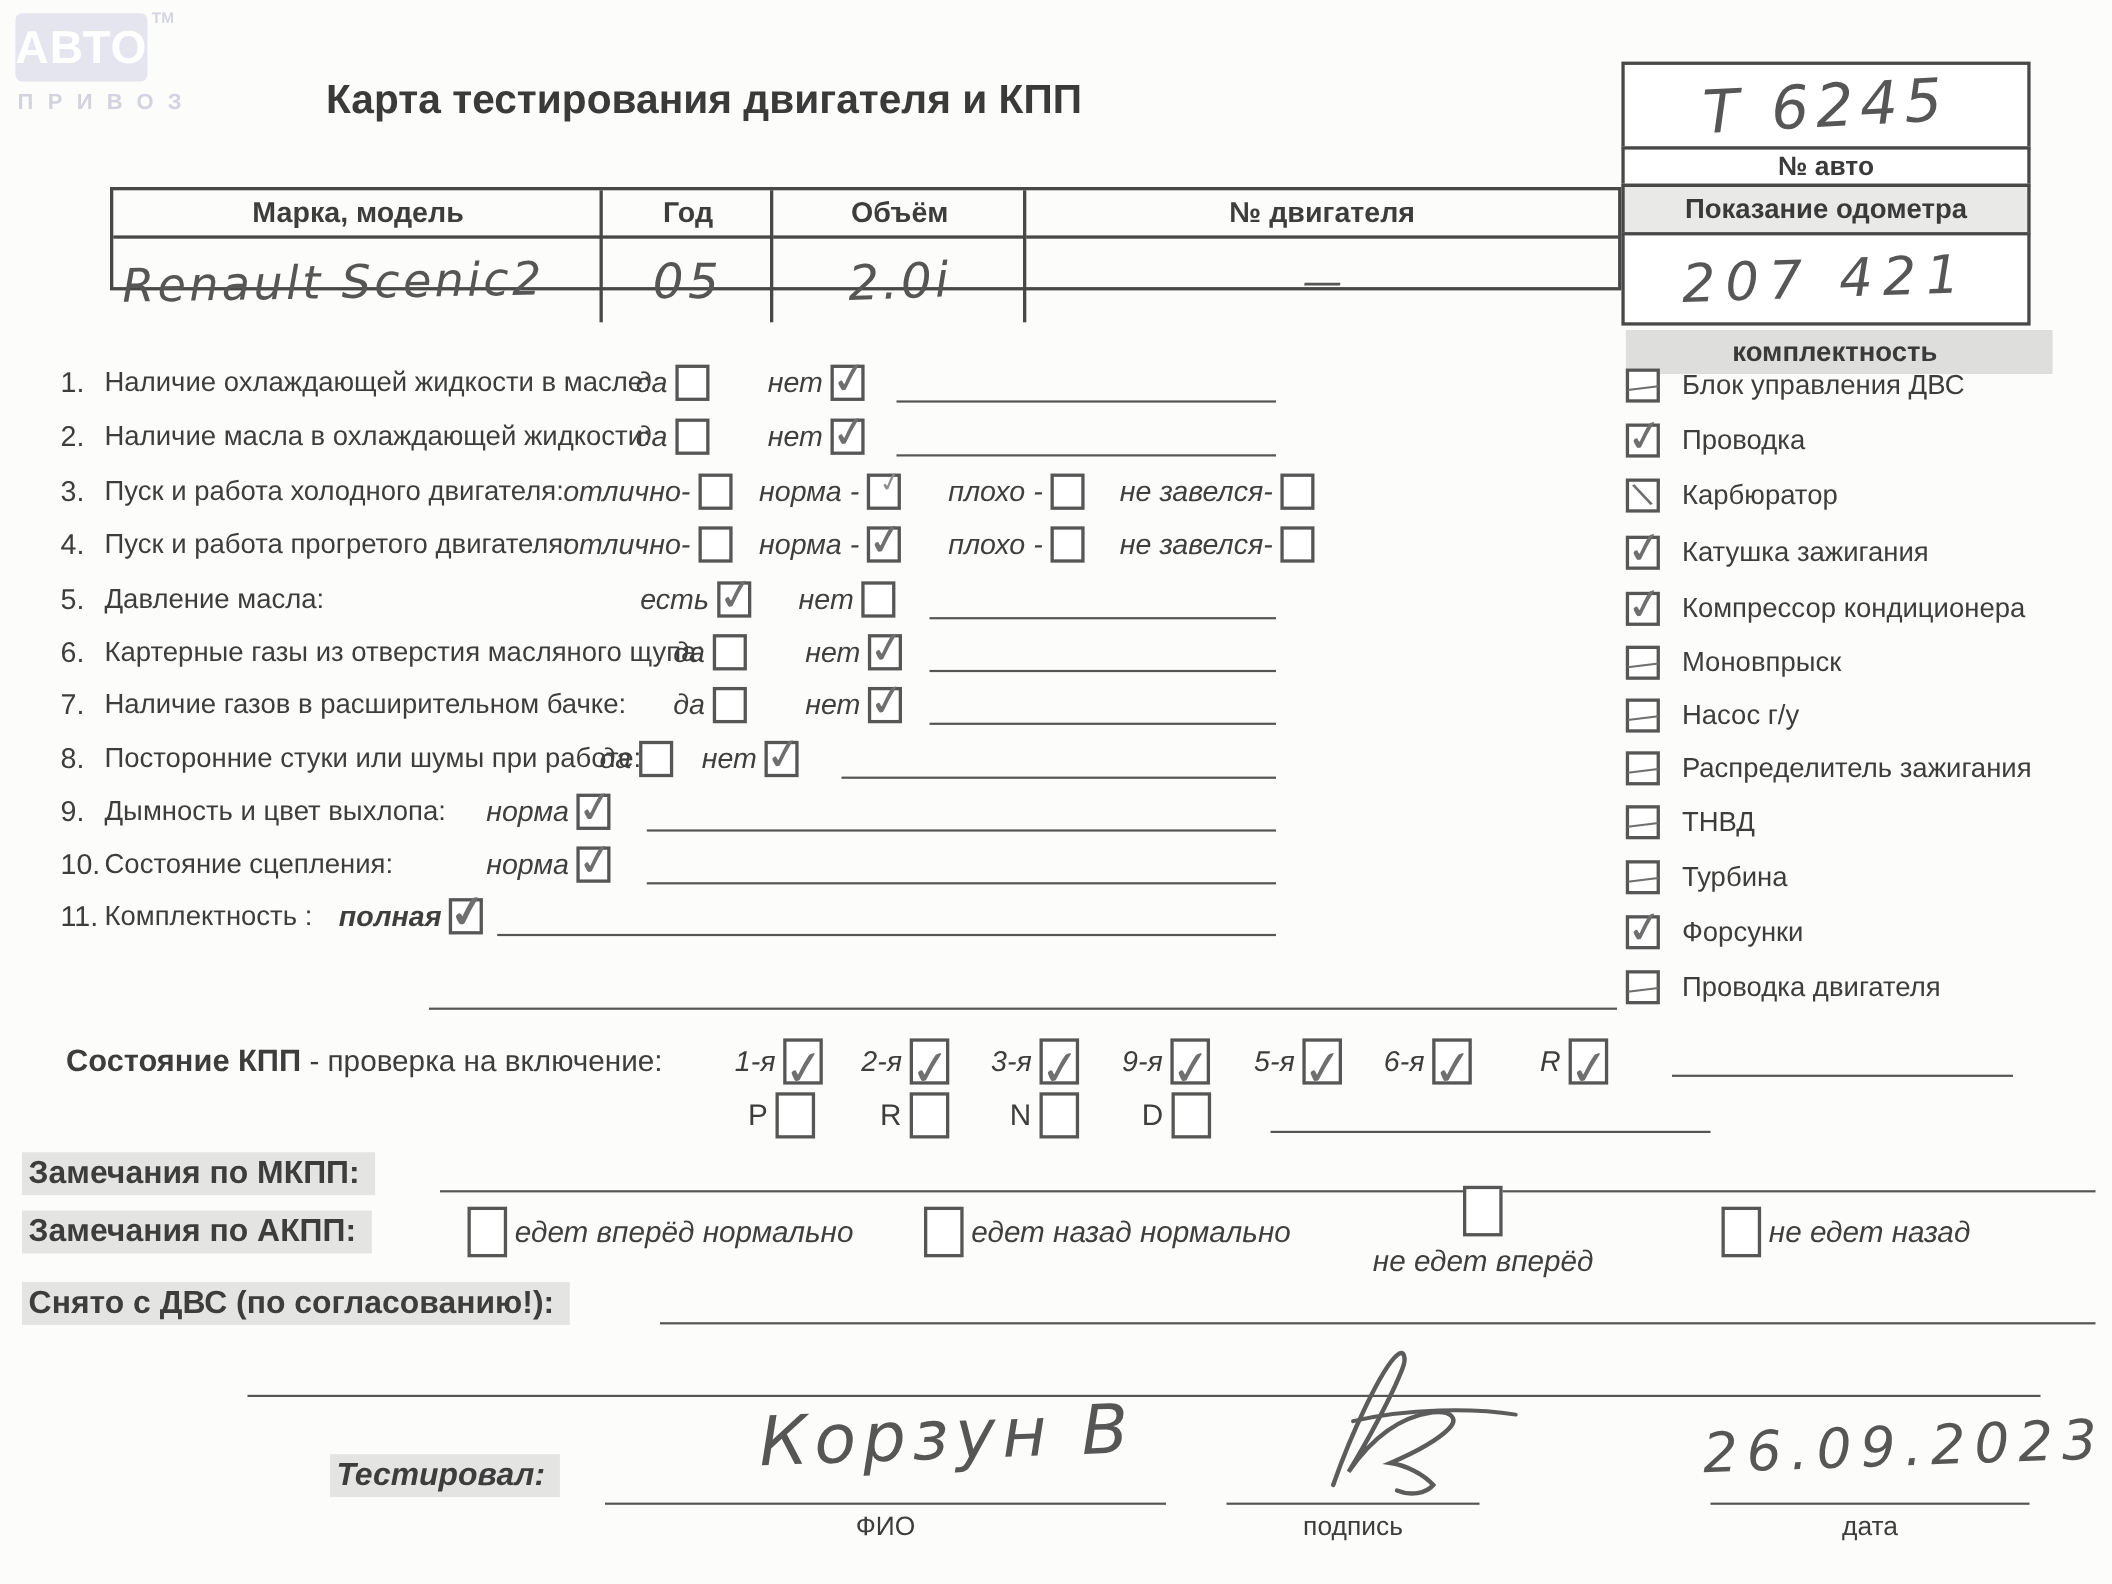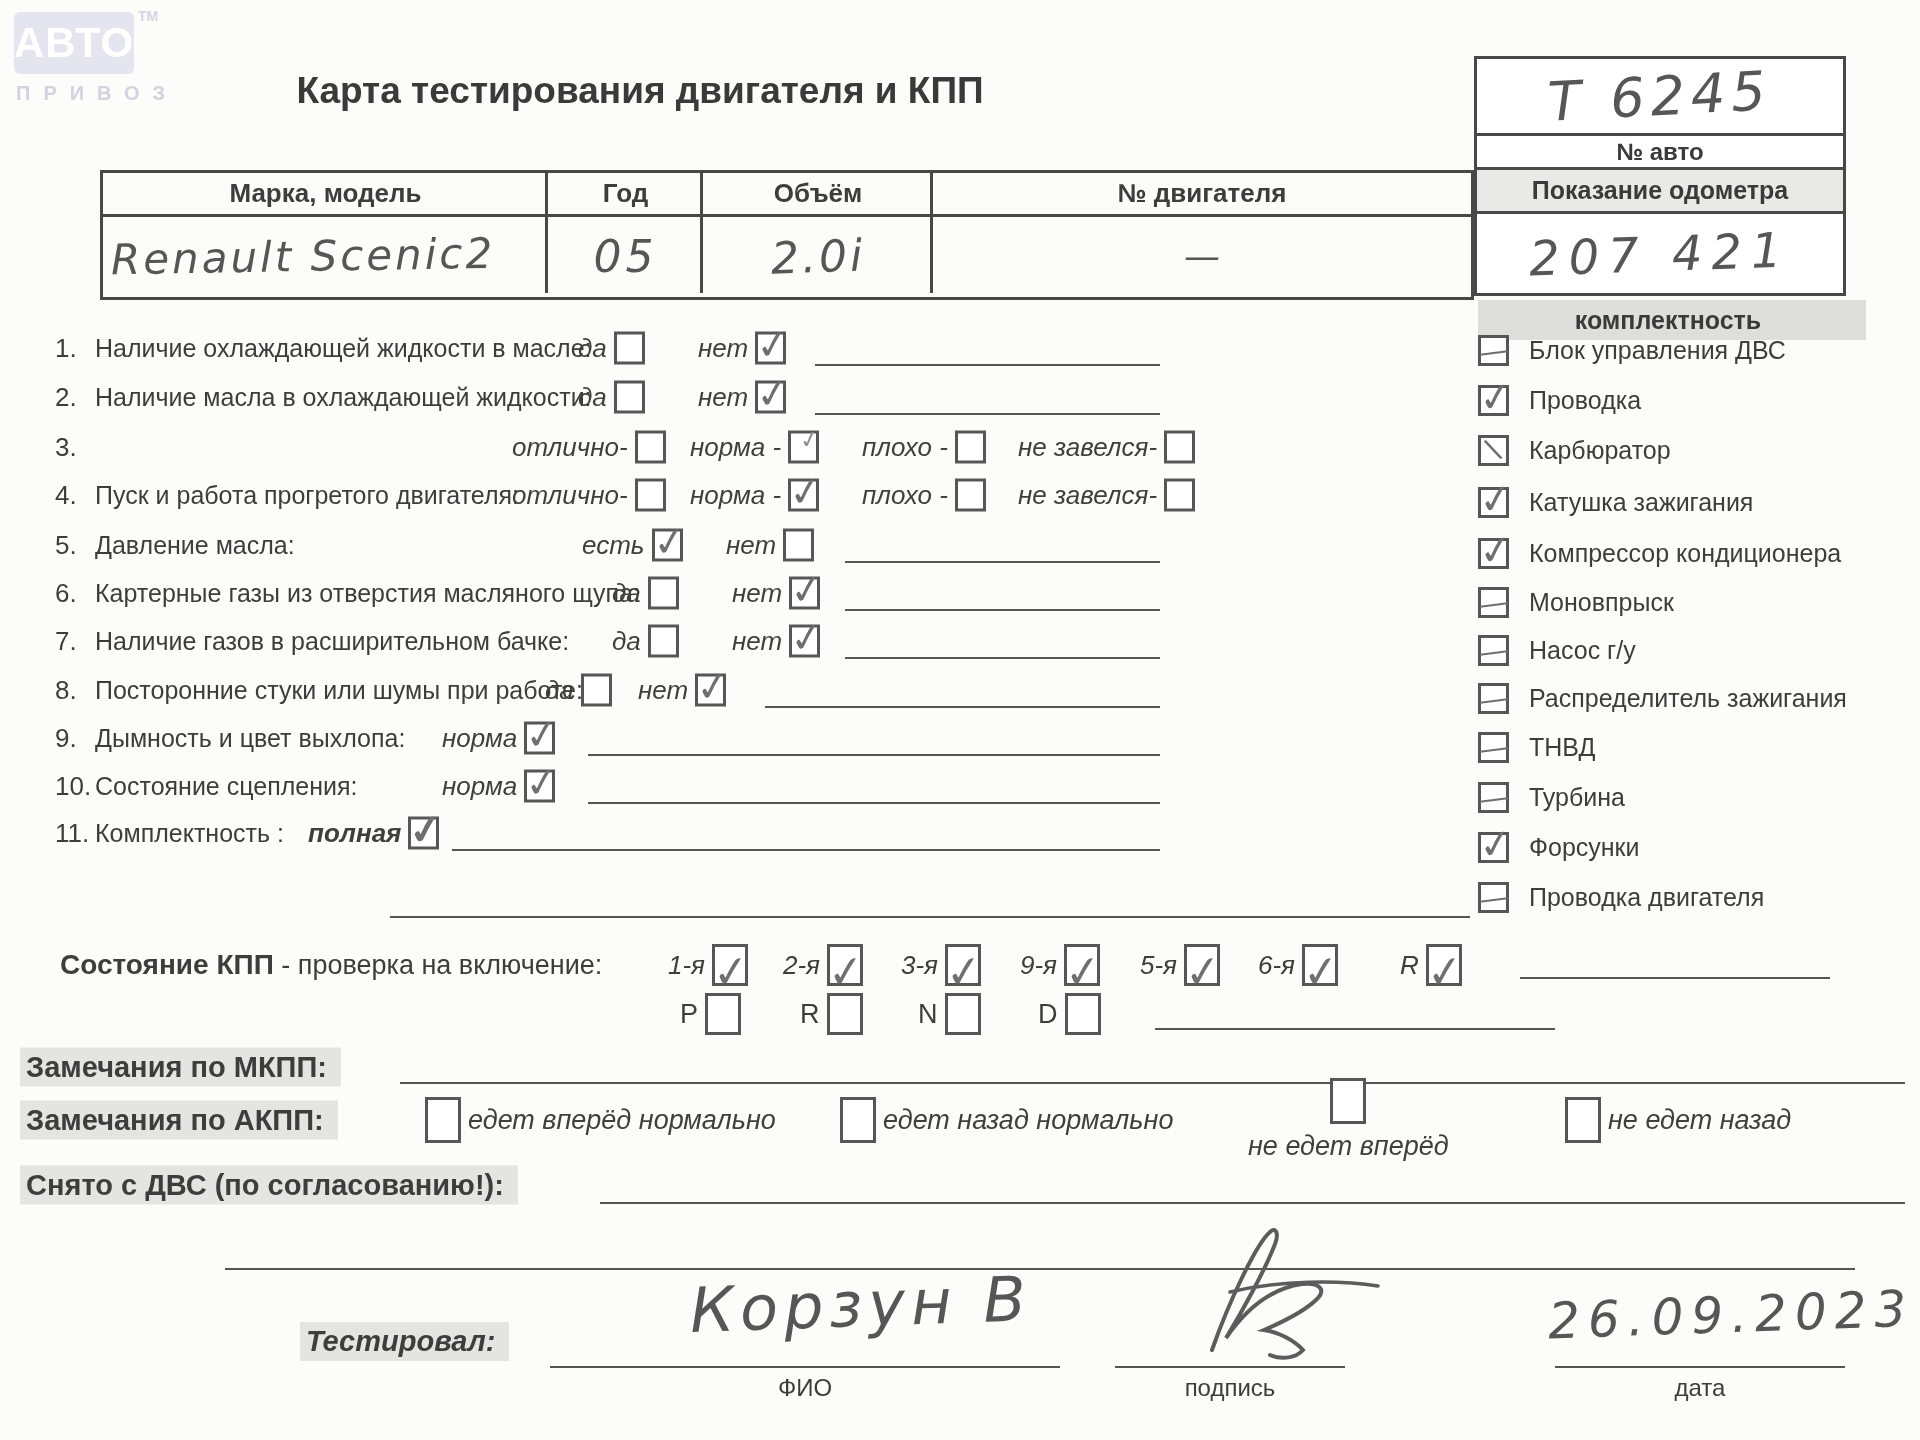--- a/index.html
+++ b/index.html
@@ -12,21 +12,21 @@
             display:flex;align-items:center;justify-content:center;}
   .logo-word{color:#ffffff;font-weight:bold;font-size:42px;letter-spacing:1px;}
   .logo-tm{position:absolute;left:124px;top:0;font-size:14px;color:#d4d5e0;font-weight:bold;}
   .logo-sub{position:absolute;left:2px;top:74px;font-size:20px;color:#d2d3de;font-weight:bold;letter-spacing:13px;}
 
   
   .title{position:absolute;left:0;top:70px;width:1280px;text-align:center;
          font-size:37px;font-weight:bold;color:#3a3a3a;}
 
   
-  .vtable{position:absolute;left:100px;top:170px;width:1374px;height:130px;border:3px solid #484848;box-sizing:border-box;}
+  .vtable{position:absolute;left:100px;top:170px;width:1374px;height:94px;border:3px solid #484848;box-sizing:border-box;}
   .vhead{position:absolute;top:0;height:44px;border-bottom:3px solid #484848;box-sizing:border-box;
          display:flex;align-items:center;justify-content:center;font-weight:bold;font-size:26px;}
   .vcol{border-right:3px solid #484848;box-sizing:border-box;position:absolute;top:0;height:120px;}
   .vval{position:absolute;top:48px;height:70px;display:flex;align-items:center;justify-content:center;}
 
   .autobox{position:absolute;left:1474px;top:56px;width:372px;box-sizing:border-box;}
   .acell{border:3px solid #484848;box-sizing:border-box;margin-top:-3px;
          display:flex;align-items:center;justify-content:center;background:#fff;}
   .acell.first{margin-top:0;}
   .acell.shade{background:#e9e9e8;}
@@ -157,20 +157,21 @@
         <span class="optlbl">нет</span>
         <span class="cb">
           <i class="mark mk-check">✓</i>
         </span>
       </span>
     <span class="ln" style="left:815px;width:345px;top:38px;"></span>
   </div>
 
   <div class="item" style="top:425px;">
     <span class="inum">3.</span>
+    <span class="iq">Пуск и работа холодного двигателя:</span>
     <span class="opt" style="left:512px;">
         <span class="optlbl">отлично-</span>
         <span class="cb">
           <i class="mark"></i>
         </span>
       </span>
     <span class="opt" style="left:690px;">
         <span class="optlbl">норма -</span>
         <span class="cb">
           <i class="mark mk-check-light">✓</i>

